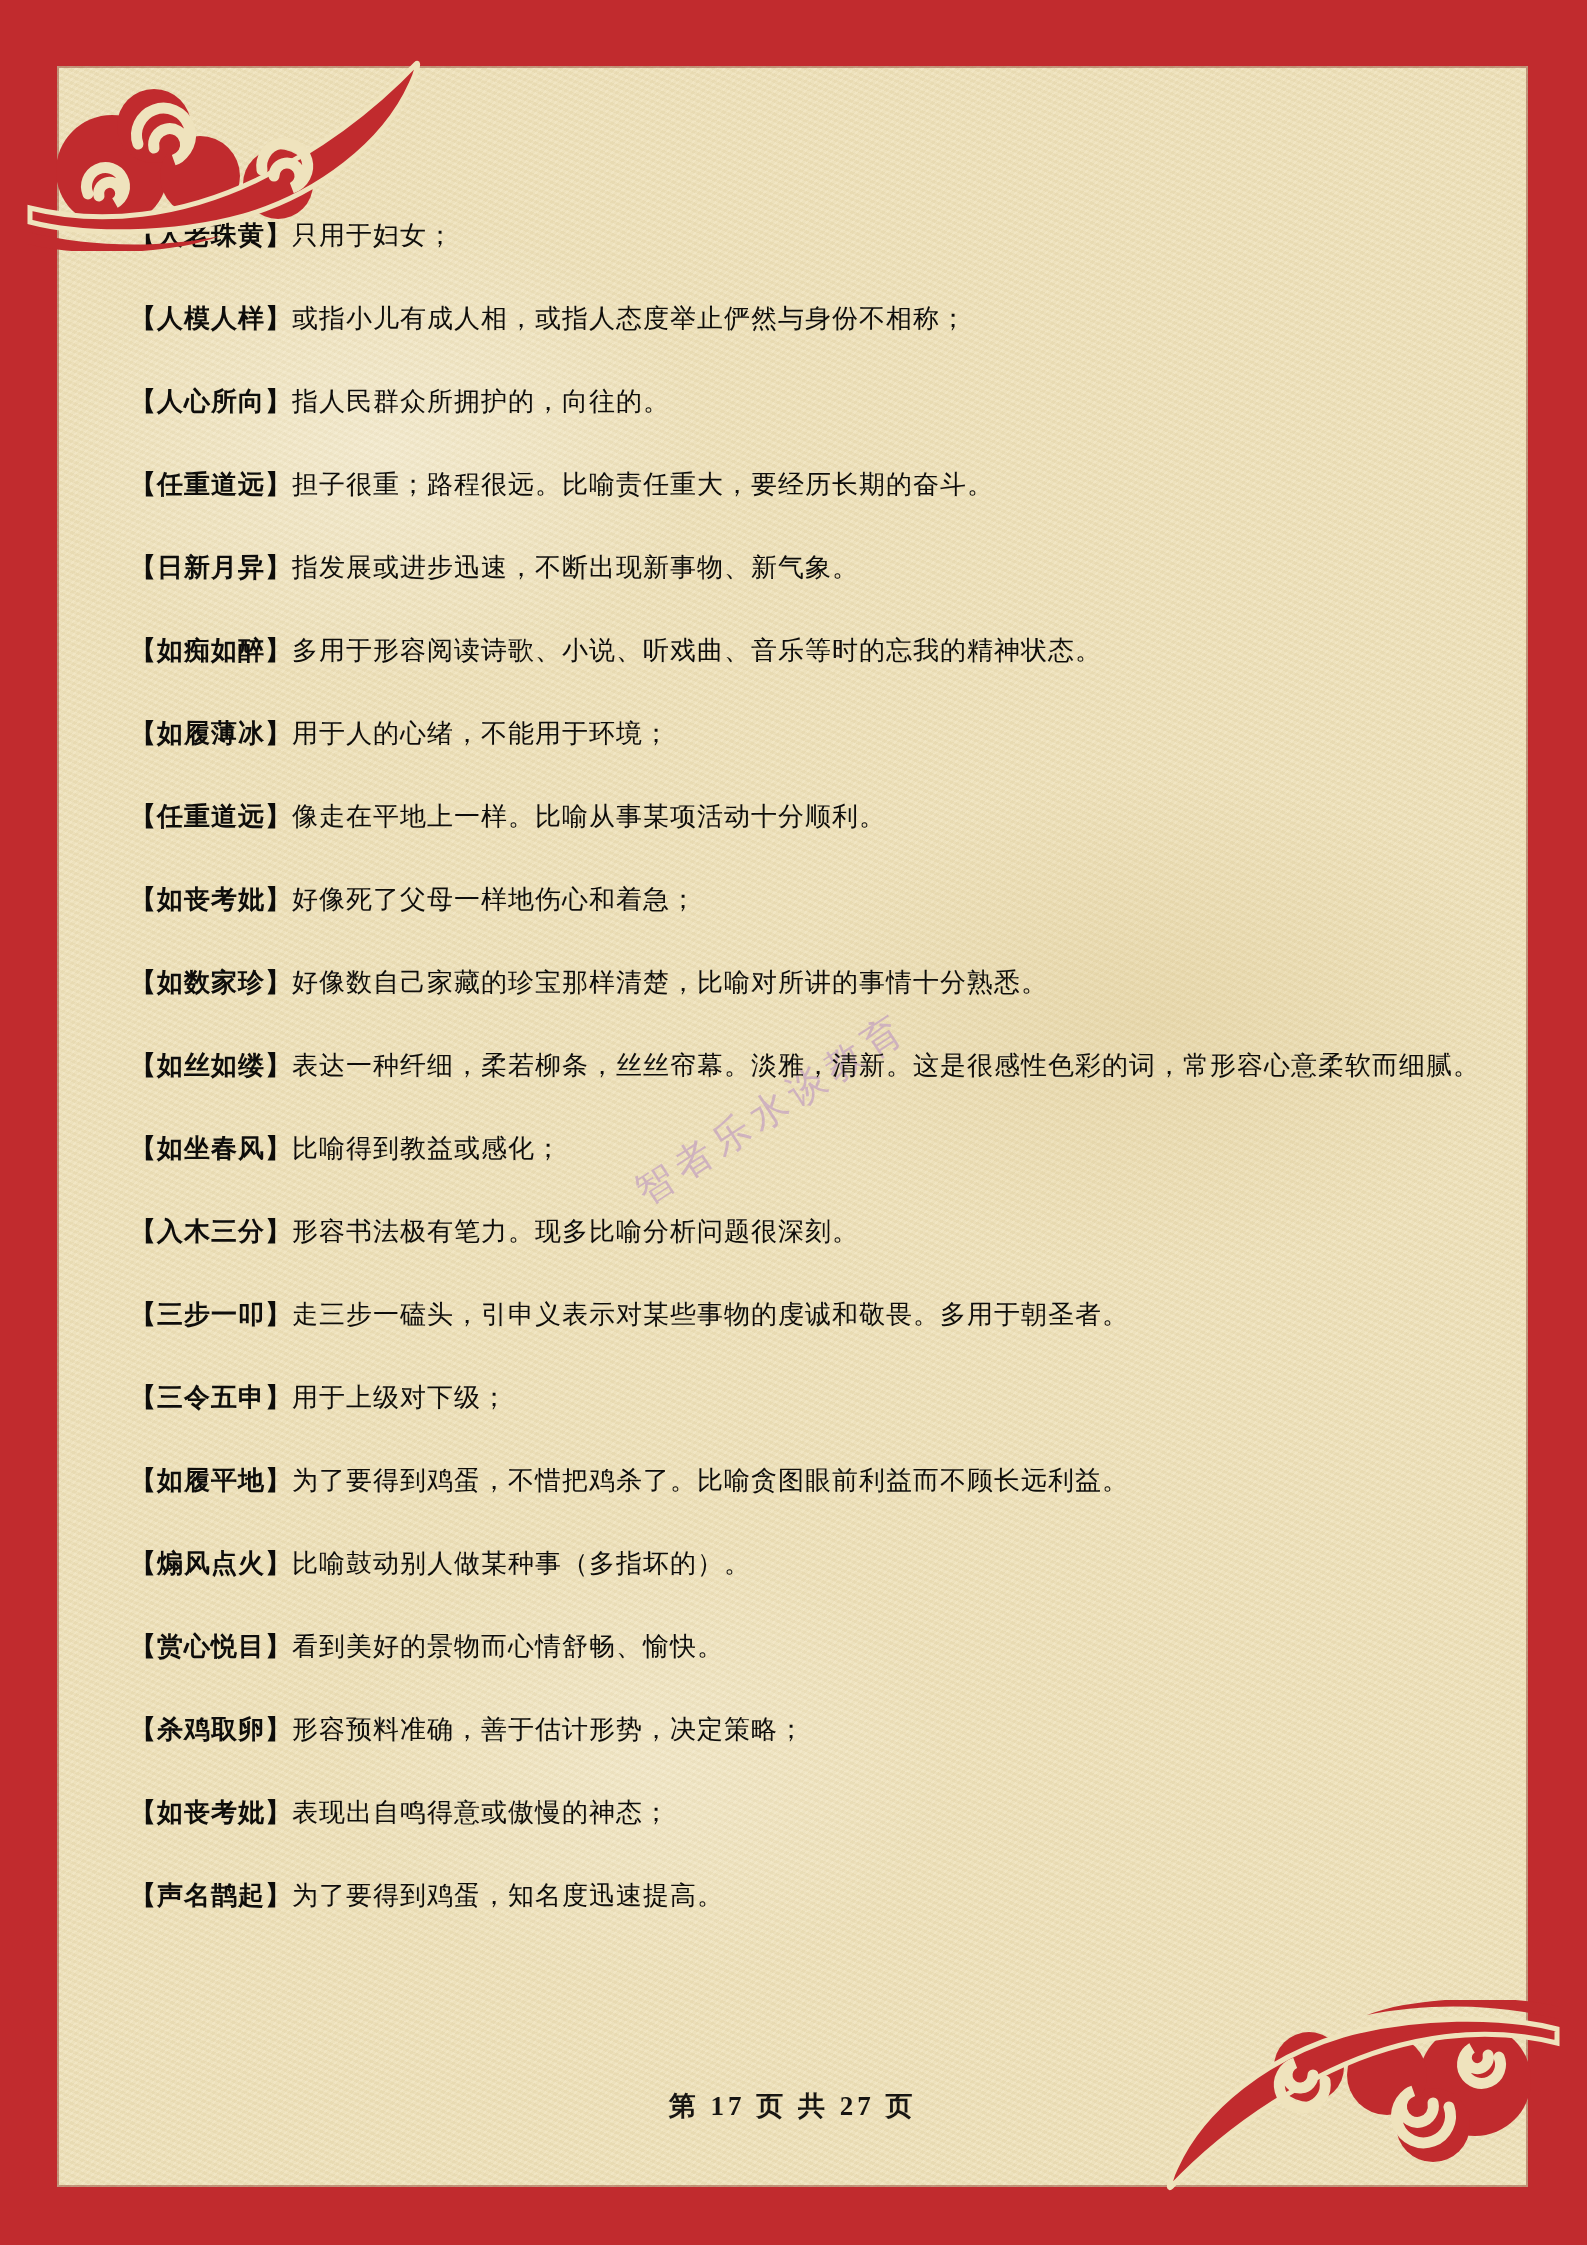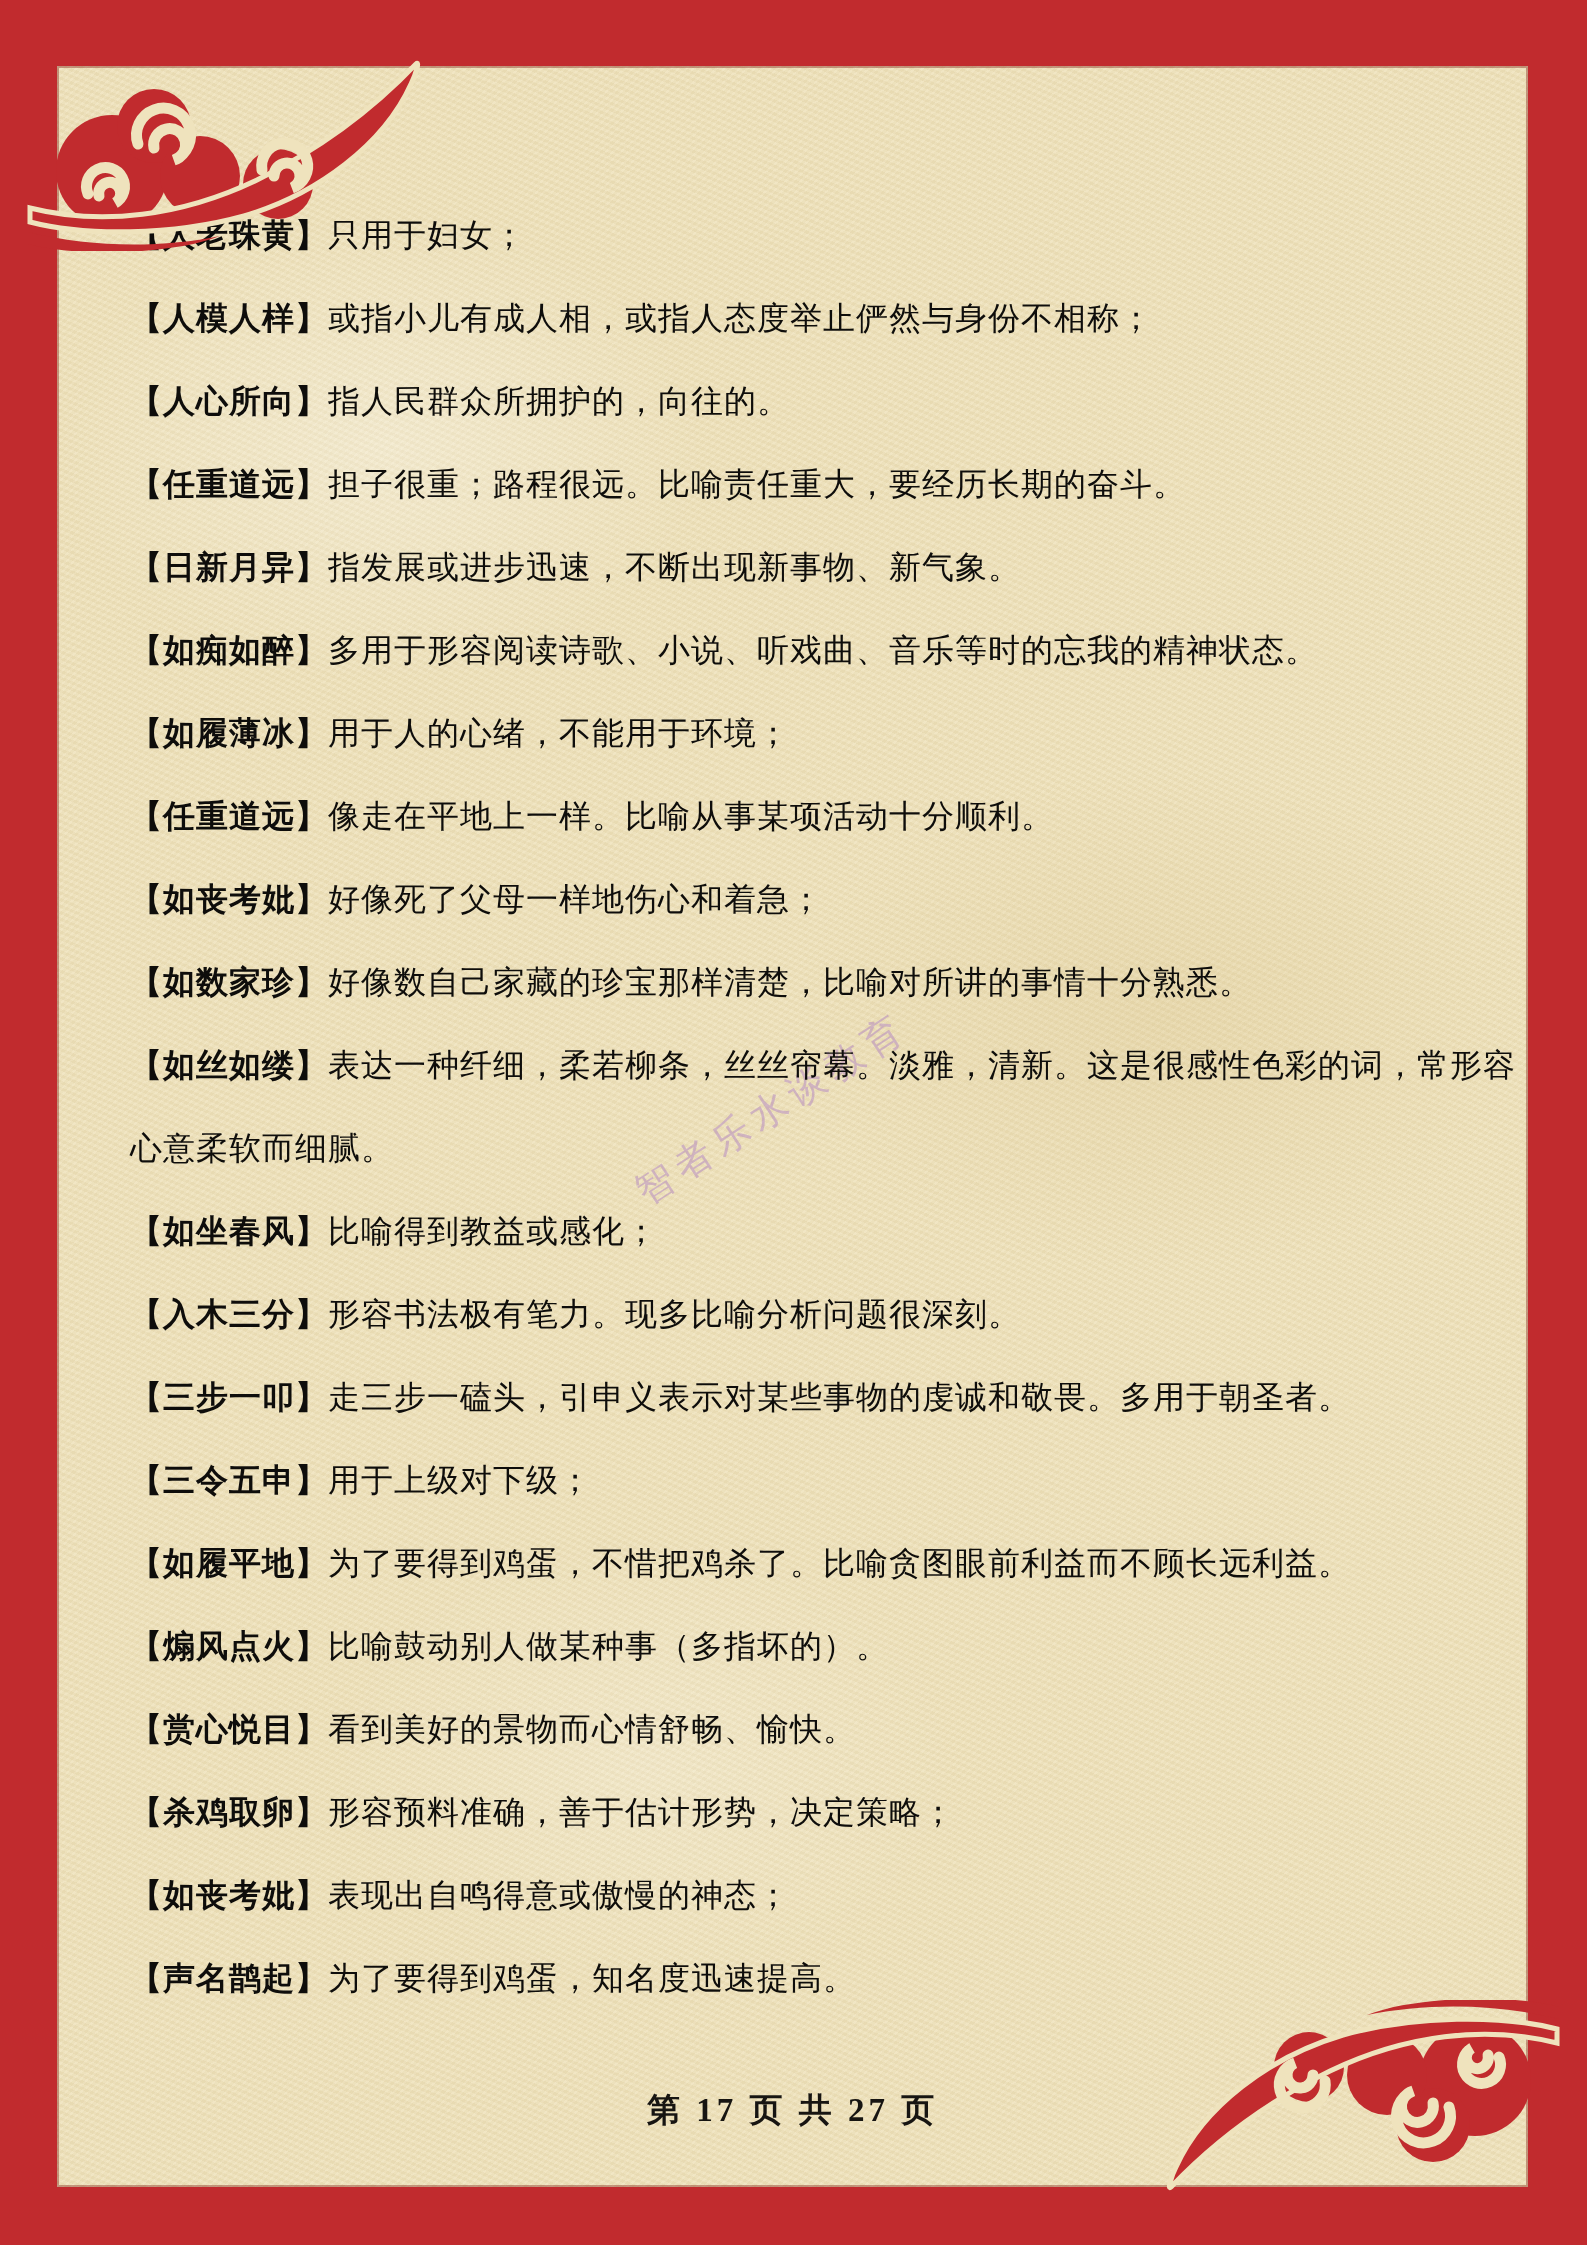--- a/index.html
+++ b/index.html
@@ -14,29 +14,29 @@
     background-image:
       radial-gradient(ellipse 500px 360px at 22% 18%, rgba(255,255,255,.28), transparent 65%),
       radial-gradient(ellipse 620px 420px at 75% 45%, rgba(208,182,118,.20), transparent 60%),
       radial-gradient(ellipse 520px 380px at 40% 80%, rgba(255,255,255,.18), transparent 60%),
       repeating-linear-gradient(23deg, rgba(255,255,255,.06) 0 3px, rgba(164,134,72,.05) 3px 6px),
       repeating-linear-gradient(-41deg, rgba(255,255,255,.05) 0 2px, rgba(164,134,72,.045) 2px 5px);
     box-shadow: inset 0 0 0 2px rgba(130,32,22,.40);
   }
   .entries{
     position:absolute;left:73px;top:128px;width:1396px;
-    font-size:32px;line-height:83px;letter-spacing:1px;color:#0e0d0b;
+    font-size:26px;line-height:83px;letter-spacing:1px;color:#0e0d0b;
     text-align:left;
   }
   .entry{margin:0;padding:0;}
   .term{font-weight:700;}
   .def{font-weight:400;}
   .footer{
     position:absolute;left:0;right:0;top:2022px;text-align:center;
-    font-size:33px;font-weight:700;color:#171512;letter-spacing:4px;
+    font-size:27px;font-weight:700;color:#171512;letter-spacing:4px;
   }
   .watermark{
     position:absolute;left:552px;top:1000px;width:380px;
     transform:rotate(-33deg);transform-origin:center;
     font-size:38px;letter-spacing:7px;font-weight:400;
     color:rgba(183,141,193,0.55);white-space:nowrap;
     pointer-events:none;
   }
   .cloud{position:absolute;}
   .cloud.tl{left:22px;top:56px;}

